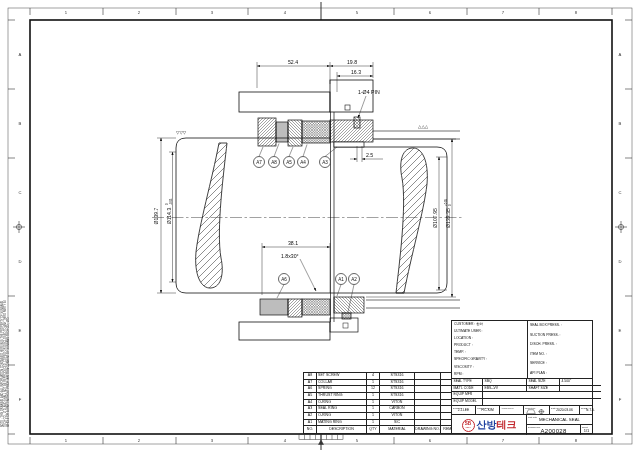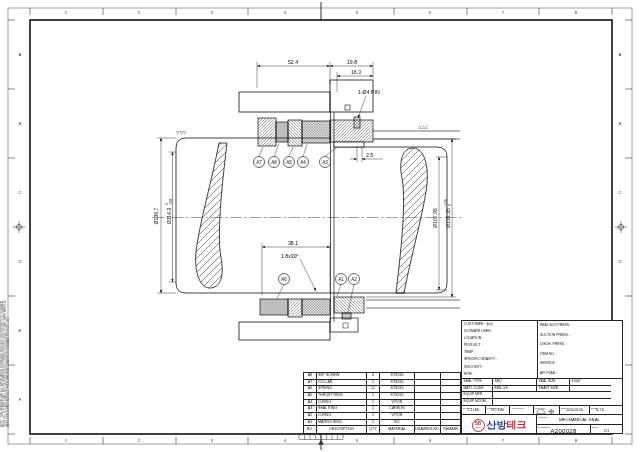--- a/index.html
+++ b/index.html
@@ -17,21 +17,21 @@
     display:grid;grid-template-columns:13px 50px 13px 35px 26px 20px;
     grid-template-rows:repeat(9,1fr);
     border:1px solid #222;font-size:3.6px;line-height:1;background:#fff;box-sizing:border-box;}
   .pc{border-right:0.8px solid #222;border-bottom:0.8px solid #222;display:flex;
       align-items:center;padding:0 1px;overflow:hidden;white-space:nowrap;box-sizing:border-box;}
   .pc.last{border-right:none;}
   .pc.c{justify-content:center;padding:0;}
   .pc.hdr{justify-content:center;padding:0;border-bottom:none;}
 
   
-  #tblock{position:absolute;left:461px;top:320px;width:162px;height:114px;
+  #tblock{position:absolute;left:451px;top:320px;width:142px;height:114px;
     border:1px solid #222;background:#fff;box-sizing:border-box;font-size:3.4px;line-height:1;}
   .cust{display:grid;grid-template-columns:75px 74px;height:57px;box-sizing:border-box;}
   .custcol{display:grid;grid-auto-rows:1fr;box-sizing:border-box;}
   .custcol.r{border-left:0.8px solid #222;}
   .cfield{display:flex;align-items:center;padding-left:2px;white-space:nowrap;overflow:hidden;}
   .spec{display:grid;grid-template-columns:31px 44px 33px 41px;grid-template-rows:repeat(4,1fr);
         height:27px;border-top:0.8px solid #222;box-sizing:border-box;}
   .sc{border-right:0.8px solid #222;border-bottom:0.8px solid #222;display:flex;align-items:center;
       padding-left:1.5px;white-space:nowrap;overflow:hidden;box-sizing:border-box;}
   .sc.nb{border-bottom:none;}

